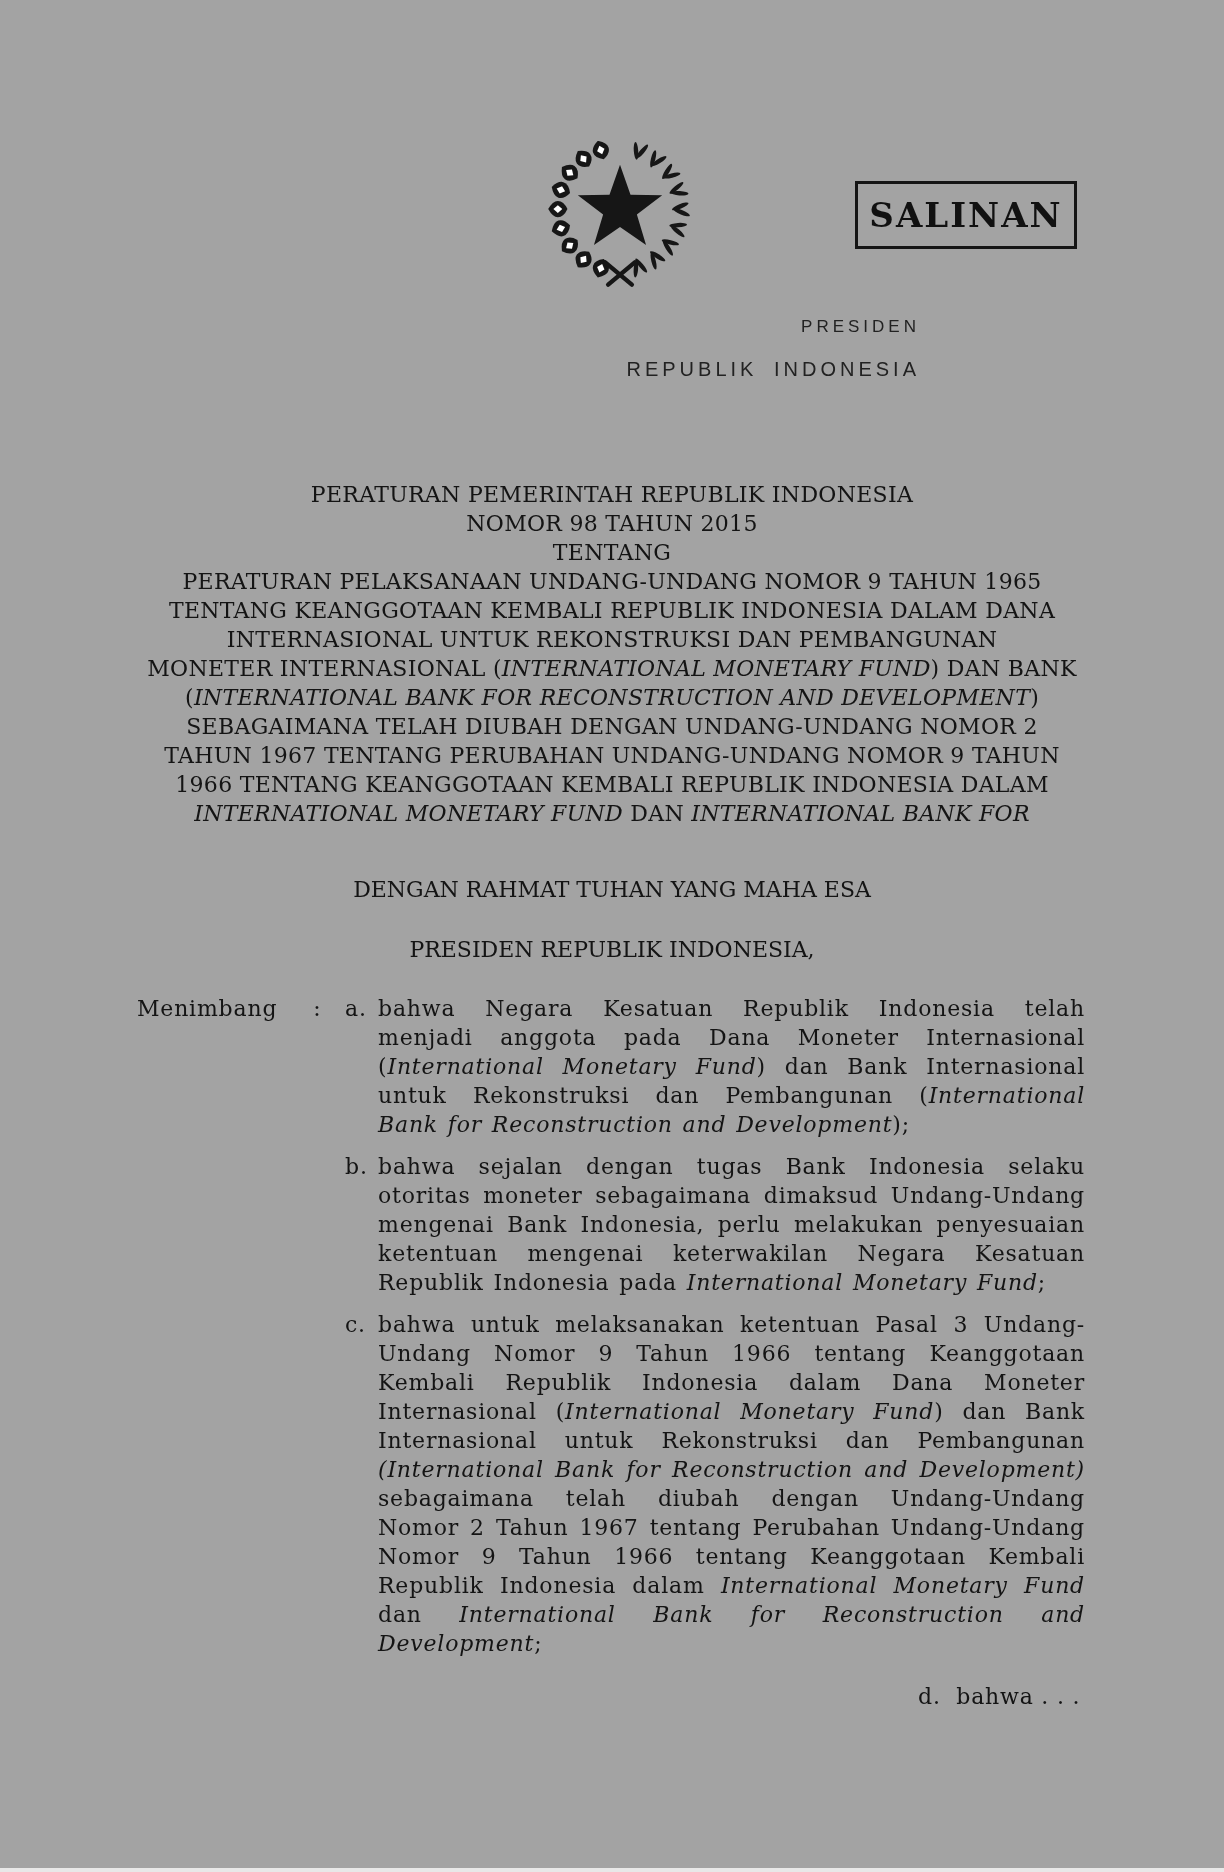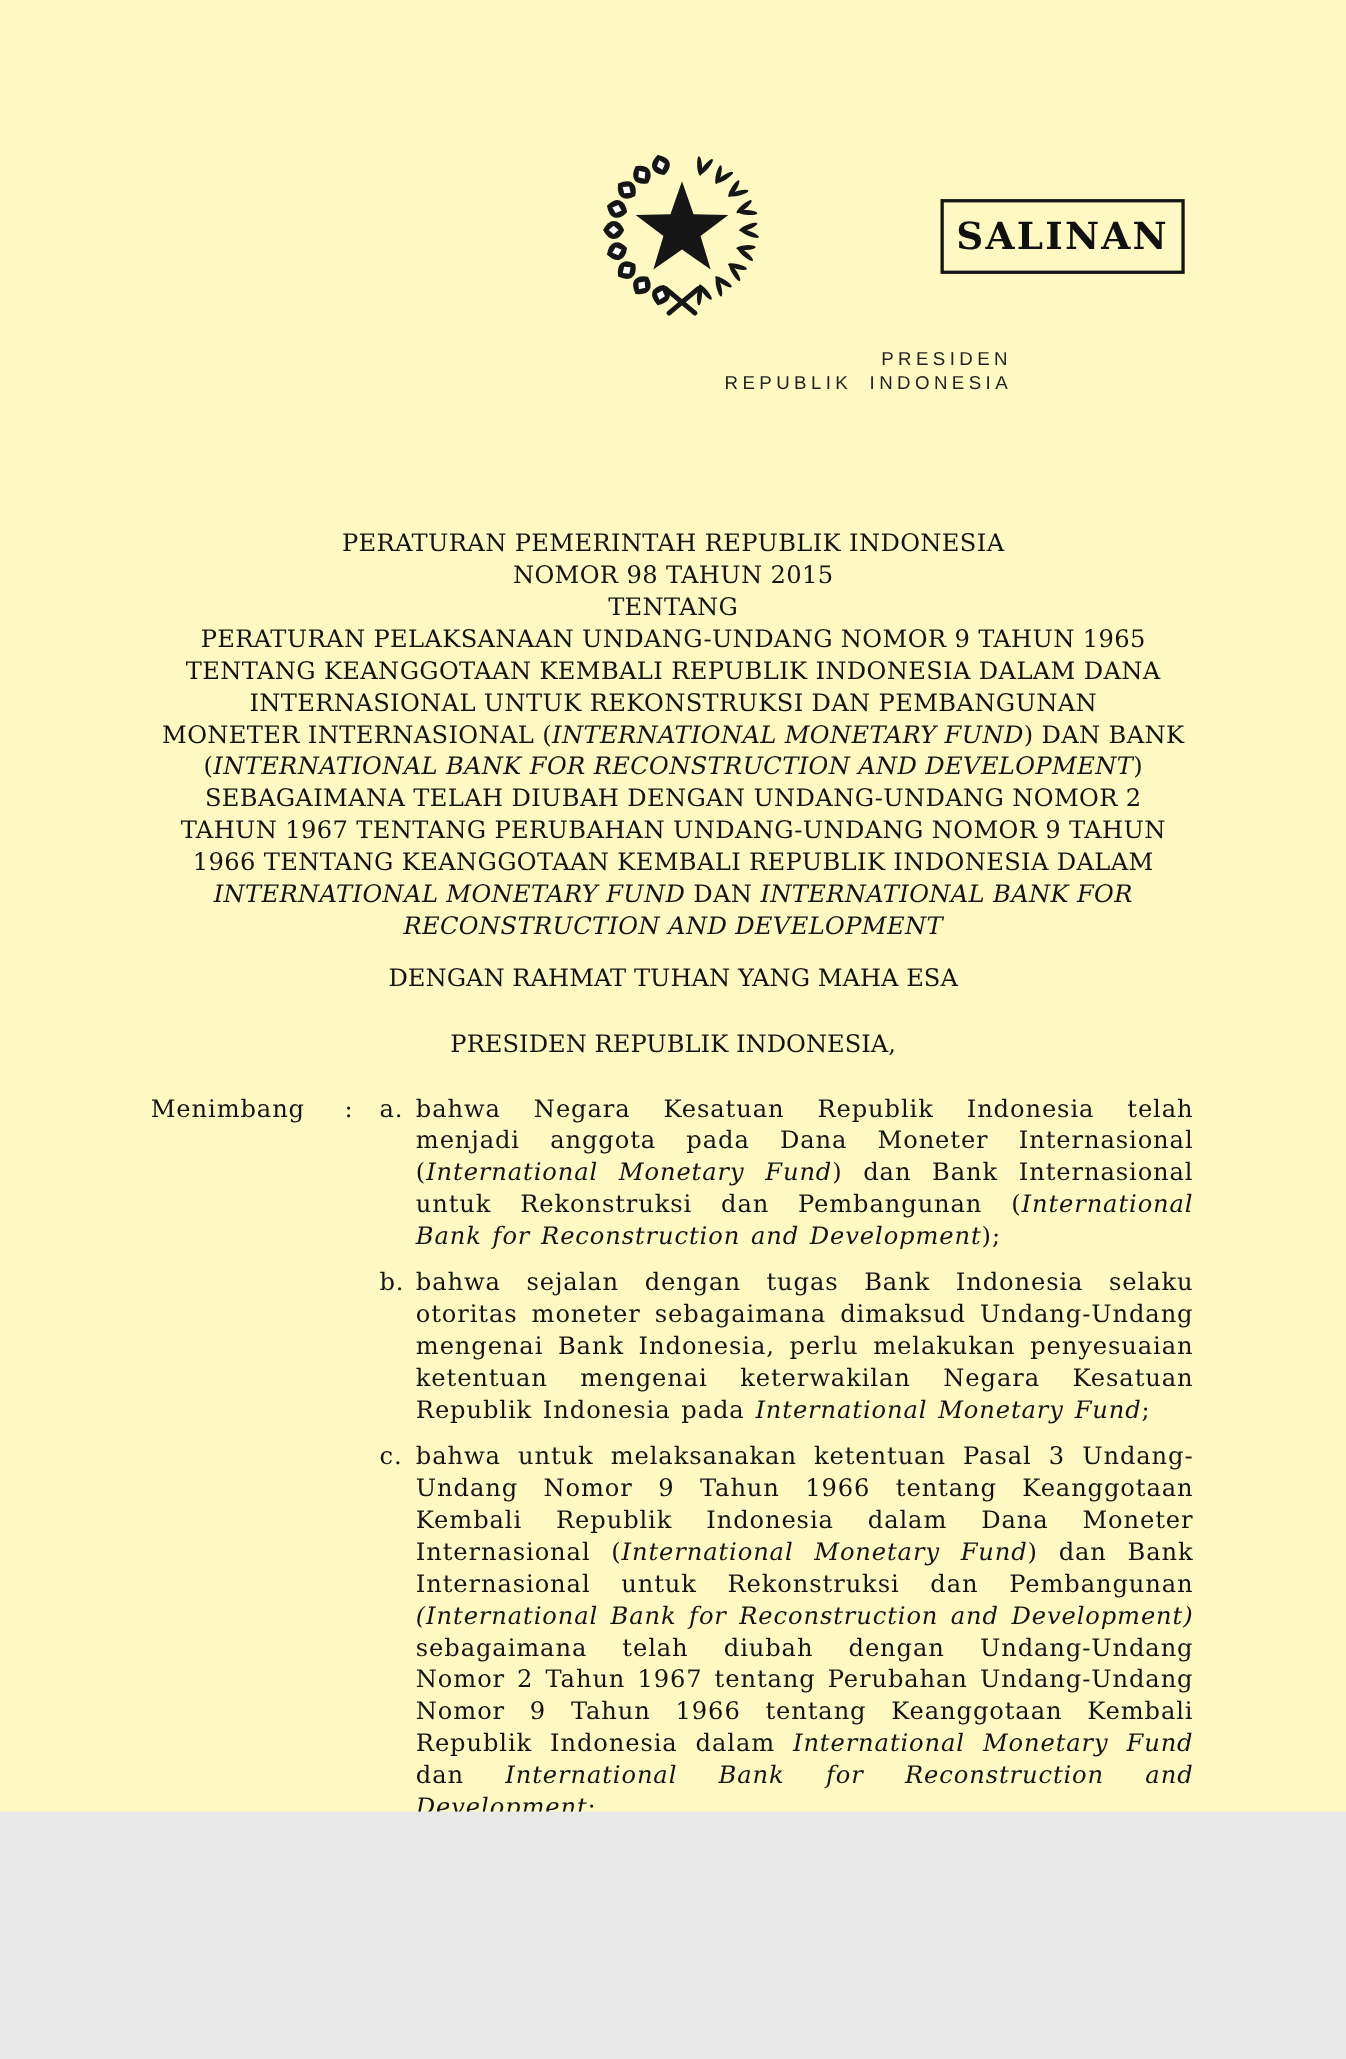--- a/index.html
+++ b/index.html
@@ -1,33 +1,33 @@
 <!DOCTYPE html>
 <html><head>
 <meta charset="utf-8">
 <style>
   html,body { margin:0; padding:0; background:#e8e8e8; }
   .page {
-    position:relative; width:1224px; height:1647px; margin:0 auto;
-    background:#fef9c3; color:#141414; overflow:hidden;
+    position:relative; width:1224px; height:1868px; margin:0 auto;
+    background:#a3a3a3; color:#141414; overflow:hidden;
     font-family:"DejaVu Serif","Liberation Serif",serif;
   }
   .emblem { position:absolute; left:546px; top:141px; width:148px; height:154px; }
   .salinan-box {
     position:absolute; left:855px; top:181px; width:222px; height:68px;
     border:3px solid #151515; box-sizing:border-box;
     display:flex; align-items:center; justify-content:center;
   }
   .salinan-text { font-weight:bold; font-size:34px; letter-spacing:2px; color:#111; }
   .letterhead {
     position:absolute; left:320px; top:316px; width:600px; text-align:right;
     font-family:"Liberation Sans",sans-serif; color:#222;
   }
   .letterhead-line1 { font-size:17px; letter-spacing:4px; line-height:22px; }
-  .letterhead-line2 { font-size:17px; letter-spacing:4px; word-spacing:7px; line-height:22px; }
+  .letterhead-line2 { font-size:20px; letter-spacing:4px; word-spacing:7px; line-height:22px;margin-top:20px; }
   .title-block {
     position:absolute; left:122px; top:455px; width:980px; text-align:center;
     font-size:22px; line-height:29px; letter-spacing:0.3px;margin-top:25px;
   }
   .title-line { min-height:29px; }
   .invocation, .authority {
     position:absolute; left:122px; width:980px; text-align:center; font-size:22px;
   }
   .invocation { top:877px;text-align:center; }
   .authority  { top:937px; }
@@ -103,21 +103,20 @@
       <div class="title-line">TENTANG</div>
       <div class="title-line">PERATURAN PELAKSANAAN UNDANG-UNDANG NOMOR 9 TAHUN 1965</div>
       <div class="title-line">TENTANG KEANGGOTAAN KEMBALI REPUBLIK INDONESIA DALAM DANA</div>
       <div class="title-line">INTERNASIONAL UNTUK REKONSTRUKSI DAN PEMBANGUNAN</div>
       <div class="title-line">MONETER INTERNASIONAL (<i>INTERNATIONAL MONETARY FUND</i>) DAN BANK</div>
       <div class="title-line">(<i>INTERNATIONAL BANK FOR RECONSTRUCTION AND DEVELOPMENT</i>)</div>
       <div class="title-line">SEBAGAIMANA TELAH DIUBAH DENGAN UNDANG-UNDANG NOMOR 2</div>
       <div class="title-line">TAHUN 1967 TENTANG PERUBAHAN UNDANG-UNDANG NOMOR 9 TAHUN</div>
       <div class="title-line">1966 TENTANG KEANGGOTAAN KEMBALI REPUBLIK INDONESIA DALAM</div>
       <div class="title-line"><i>INTERNATIONAL MONETARY FUND</i> DAN <i>INTERNATIONAL BANK FOR</i></div>
-      <div class="title-line"><i>RECONSTRUCTION AND DEVELOPMENT</i></div>
     </div>
 
   <div class="invocation">DENGAN RAHMAT TUHAN YANG MAHA ESA</div>
   <div class="authority">PRESIDEN REPUBLIK INDONESIA,</div>
 
   <div class="considerations">
     <div class="consider-label">
       <span>Menimbang</span><span class="colon">:</span>
     </div>
     <div class="consider-items">

